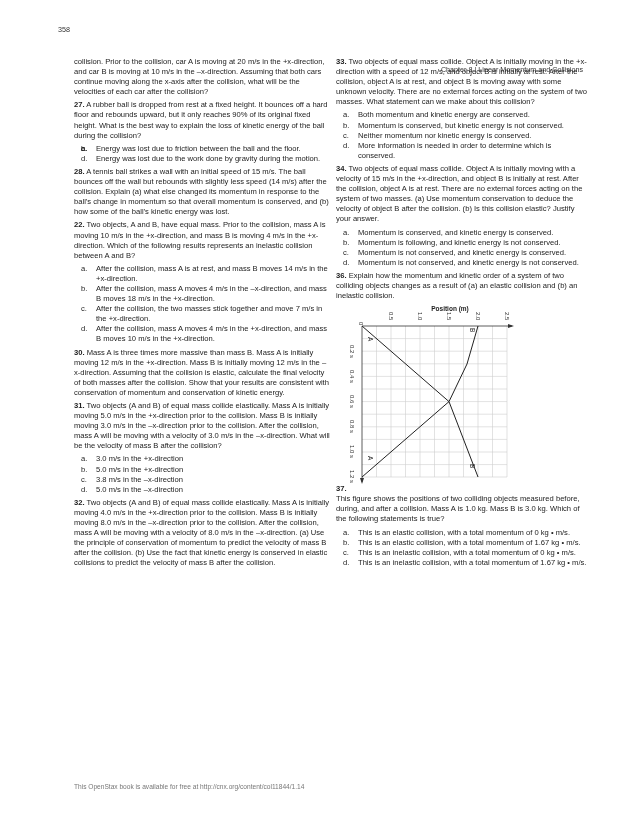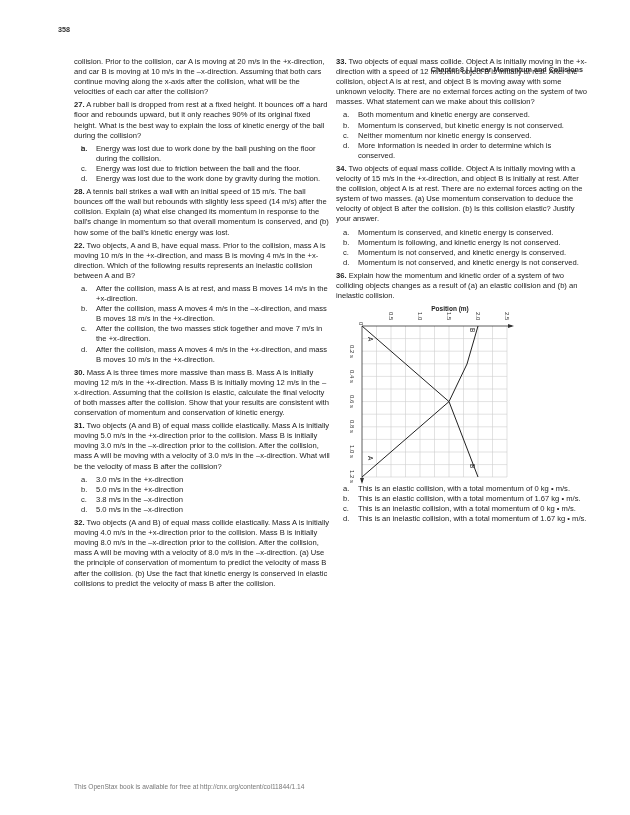--- a/index.html
+++ b/index.html
@@ -1,18 +1,18 @@
 <!DOCTYPE html>
 <html><head>
 <meta charset="utf-8">
 <style>
   html, body { margin: 0; padding: 0; background: #ffffff; }
   body { width: 630px; height: 815px; position: relative; overflow: hidden;
          font-family: "Liberation Sans", sans-serif; color: #222; }
-  .hdr { position: absolute; top: 25px; font-size: 7.2px; color: #333; font-weight: bold; }
+  .hdr { position: absolute; top: 25px; font-size: 7.2px; color: #333; }
   .hdr.left { left: 58px; }
   .hdr.right { right: 47px; margin-top: 40px; }
   .col { position: absolute; top: 57px; width: 258px; font-size: 7.6px; line-height: 10.1px; }
   .col.left { left: 74px; }
   .col.right { left: 336px; width: 254px; }
   .q { margin: 0 0 3px 0; }
   .q .num { font-weight: bold; }
   .opts { margin: 0 0 3px 0; padding: 0; list-style: none; }
   .opts li { position: relative; padding-left: 22px; }
   .opts li .lt { position: absolute; left: 7px; }
@@ -25,21 +25,21 @@
 
 <div class="hdr left">358</div>
 <div class="hdr right">Chapter 8 | Linear Momentum and Collisions</div>
 
 <div class="col left">
   <p class="q">collision. Prior to the collision, car A is moving at 20 m/s in the +x-direction, and car B is moving at 10 m/s in the –x-direction. Assuming that both cars continue moving along the x-axis after the collision, what will be the velocities of each car after the collision?</p>
 
   <p class="q"><span class="num">27.</span> <span>A rubber ball is dropped from rest at a fixed height. It bounces off a hard floor and rebounds upward, but it only reaches 90% of its original fixed height. What is the best way to explain the loss of kinetic energy of the ball during the collision?</span></p>
   <ul class="opts">
     <li><span class="lt">a.</span></li>
-    <li><span class="lt">b.</span><span>Energy was lost due to work done by the ball pushing on the floor during the collision.</span></li>
+    <li><span class="lt">b.</span></li>
     <li><span class="lt">c.</span><span>Energy was lost due to friction between the ball and the floor.</span></li>
     <li><span class="lt">d.</span><span>Energy was lost due to the work done by gravity during the motion.</span></li>
   </ul>
 
   <p class="q"><span class="num">28.</span> <span>A tennis ball strikes a wall with an initial speed of 15 m/s. The ball bounces off the wall but rebounds with slightly less speed (14 m/s) after the collision. Explain (a) what else changed its momentum in response to the ball's change in momentum so that overall momentum is conserved, and (b) how some of the ball's kinetic energy was lost.</span></p>
 
   <p class="q"><span class="num">22.</span> <span>Two objects, A and B, have equal mass. Prior to the collision, mass A is moving 10 m/s in the +x-direction, and mass B is moving 4 m/s in the +x-direction. Which of the following results represents an inelastic collision between A and B?</span></p>
   <ul class="opts">
     <li><span class="lt">a.</span><span>After the collision, mass A is at rest, and mass B moves 14 m/s in the +x-direction.</span></li>
     <li><span class="lt">b.</span><span>After the collision, mass A moves 4 m/s in the –x-direction, and mass B moves 18 m/s in the +x-direction.</span></li>
@@ -139,20 +139,21 @@
       </g>
       <g font-size="6.5" fill="#222">
         <text transform="translate(26,33) rotate(90)">A</text>
         <text transform="translate(26,152) rotate(90)">A</text>
         <text transform="translate(128,24) rotate(90)">B</text>
         <text transform="translate(128,160) rotate(90)">B</text>
       </g>
     </svg>
   </div>
 
+  <p class="q"><span class="num">37.</span><br><span>This figure shows the positions of two colliding objects measured before, during, and after a collision. Mass A is 1.0 kg. Mass B is 3.0 kg. Which of the following statements is true?</span></p>
   <ul class="opts">
     <li><span class="lt">a.</span><span>This is an elastic collision, with a total momentum of 0 kg • m/s.</span></li>
     <li><span class="lt">b.</span><span>This is an elastic collision, with a total momentum of 1.67 kg • m/s.</span></li>
     <li><span class="lt">c.</span><span>This is an inelastic collision, with a total momentum of 0 kg • m/s.</span></li>
     <li><span class="lt">d.</span><span>This is an inelastic collision, with a total momentum of 1.67 kg • m/s.</span></li>
   </ul>
 </div>
 
 <div class="footer">This OpenStax book is available for free at http://cnx.org/content/col11844/1.14</div>
 

